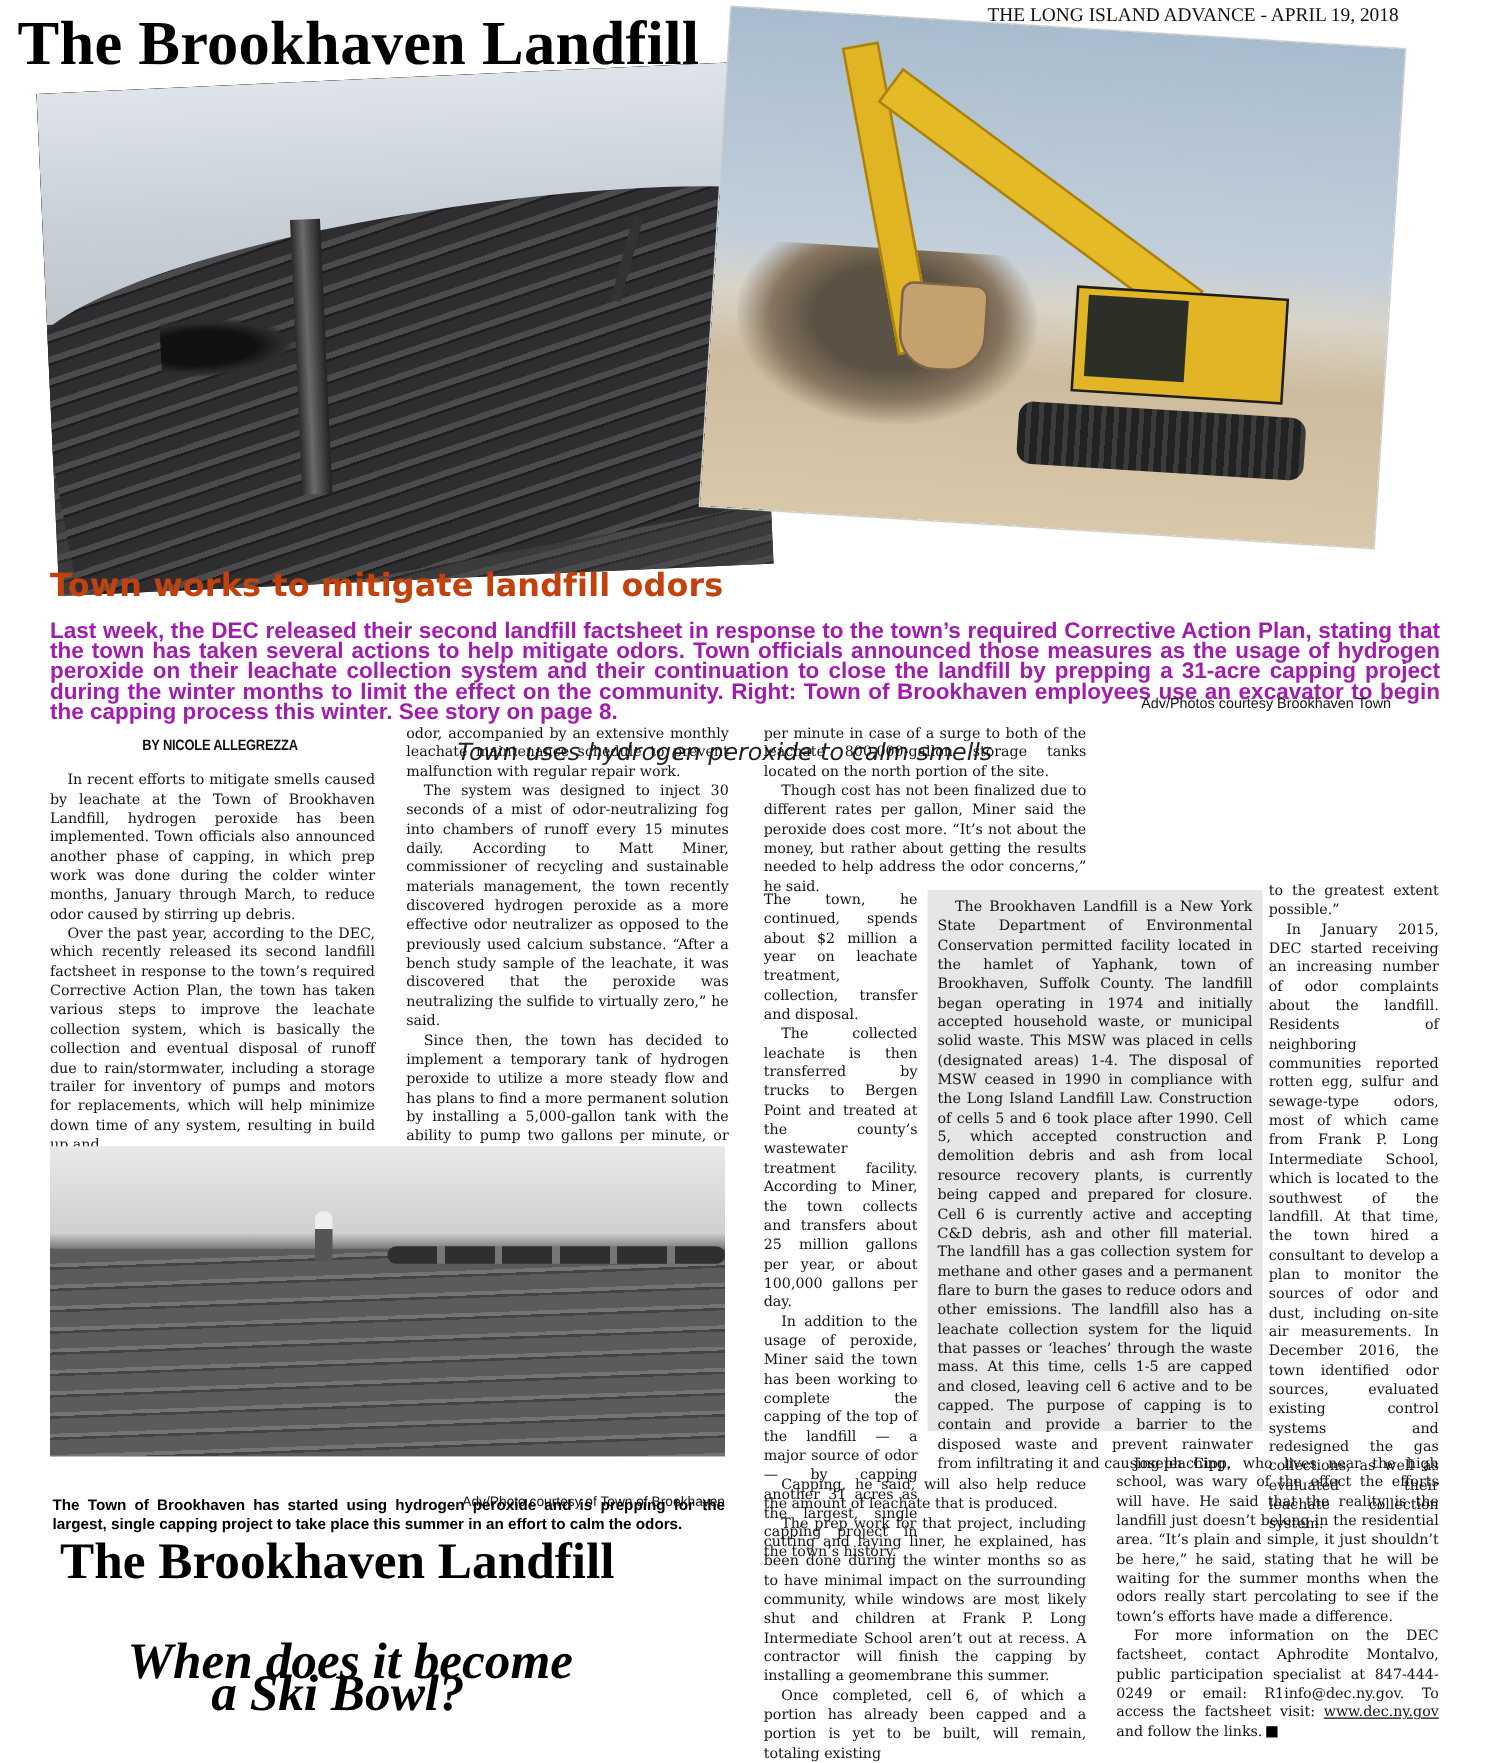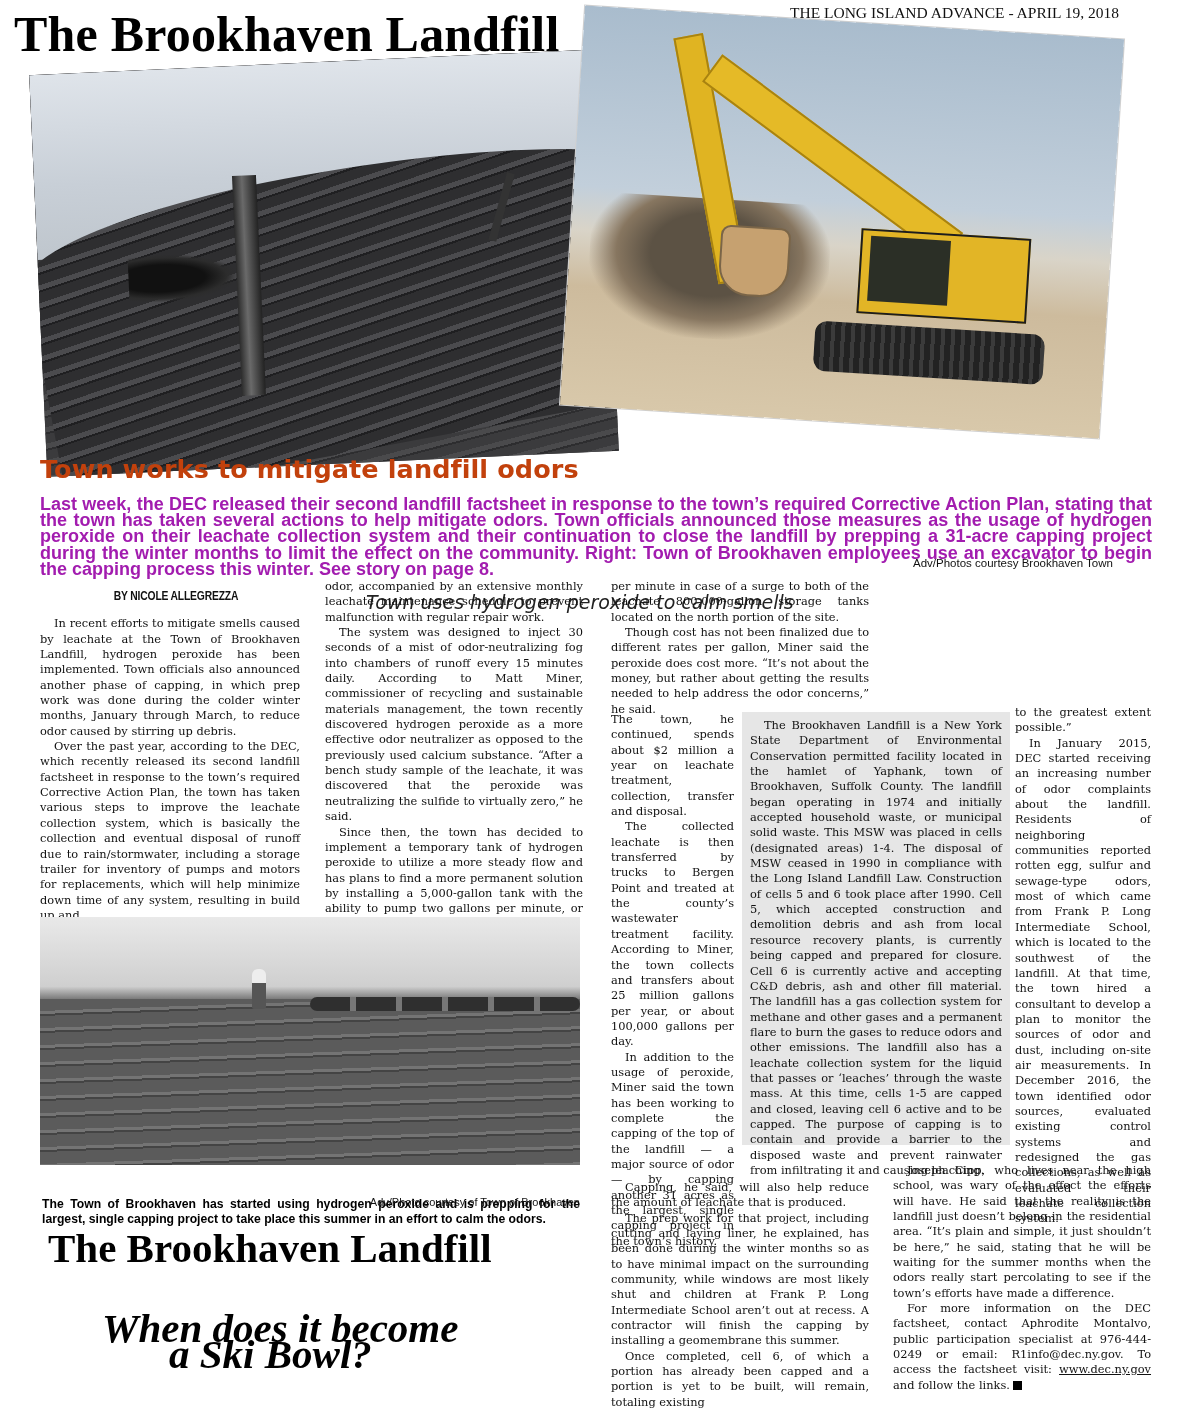--- a/index.html
+++ b/index.html
@@ -244,21 +244,21 @@
 </div>
 
 <div class="col c4">
 </div>
 <div class="col c4b">
   <p class="noindent">to the greatest extent possible.”</p>
   <p>In January 2015, DEC started receiving an increasing number of odor complaints about the landfill. Residents of neighboring communities reported rotten egg, sulfur and sewage-type odors, most of which came from Frank P. Long Intermediate School, which is located to the southwest of the landfill. At that time, the town hired a consultant to develop a plan to monitor the sources of odor and dust, including on-site air measurements. In December 2016, the town identified odor sources, evaluated existing control systems and redesigned the gas collections, as well as evaluated their leachate collection system.</p>
 </div>
 <div class="col c4c">
   <p>Joseph Cipp, who lives near the high school, was wary of the effect the efforts will have. He said that the reality is the landfill just doesn’t belong in the residential area. “It’s plain and simple, it just shouldn’t be here,” he said, stating that he will be waiting for the summer months when the odors really start percolating to see if the town’s efforts have made a difference.</p>
-  <p><span>For more information on the DEC factsheet, contact Aphrodite Montalvo, public participation specialist at 976-444-0249 or email: R1info@dec.ny.gov. To access the factsheet visit:</span> <a class="link">www.dec.ny.gov</a><span> and follow the links.</span><span class="end-mark"></span></p>
+  <p><span>For more information on the DEC factsheet, contact Aphrodite Montalvo, public participation specialist at 847-444-0249 or email: R1info@dec.ny.gov. To access the factsheet visit:</span> <a class="link">www.dec.ny.gov</a><span> and follow the links.</span><span class="end-mark"></span></p>
 </div>
 
 <div class="abs photo-bottom" title="Workers walking on liner sheets across landfill top">
   <div class="sheets"></div>
   <div class="rolls"></div>
   <div class="person"></div>
 </div>
 <div class="abs photo-caption">The Town of Brookhaven has started using hydrogen peroxide and is prepping for the largest, single capping project to take place this summer in an effort to calm the odors.</div>
 <div class="abs photo-credit-bottom">Adv/Photo courtesy of Town of Brookhaven</div>
 

